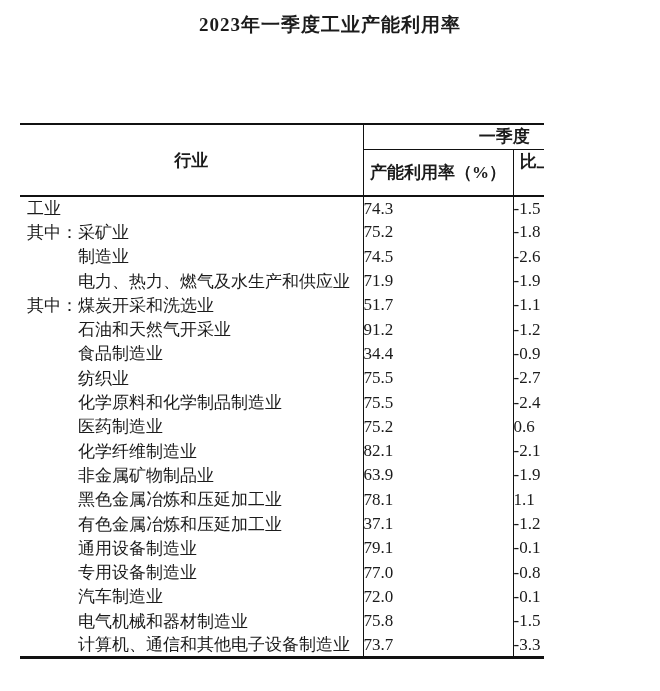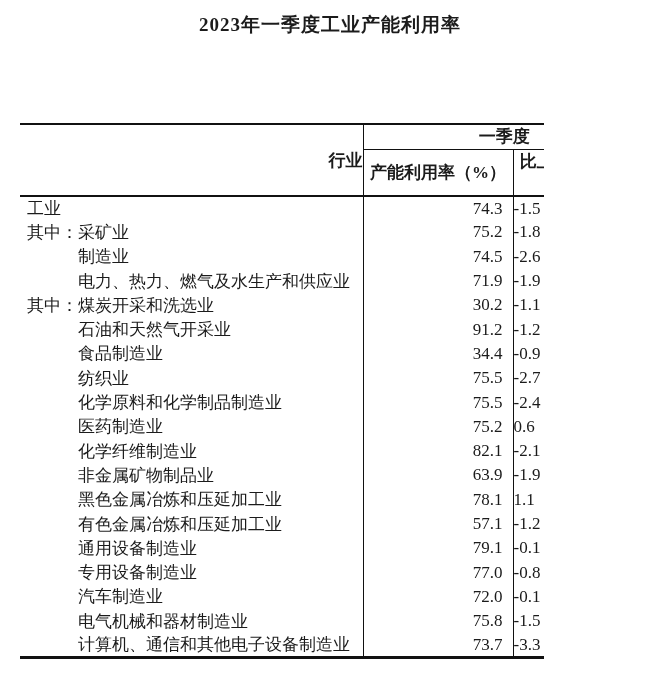--- a/index.html
+++ b/index.html
@@ -39,21 +39,21 @@
   }
   table.stat-table col.c1 { width: 343px; }
   table.stat-table col.c2 { width: 150px; }
   table.stat-table col.c3 { width: 132px; }
 
   table.stat-table { border-top: 2.5px solid #111; border-bottom: 3px solid #111; }
 
   th { font-weight: bold; text-align: center; padding: 0; vertical-align: middle; }
   td { padding: 0; vertical-align: middle; }
 
-  th.h-industry { border-bottom: 2.5px solid #111; text-align: right; }
+  th.h-industry { border-bottom: 2.5px solid #111; }
   tr.h-row1 { height: 25px; }
   tr.h-row2 { height: 47px; }
   th.h-quarter {
     border-left: 1.5px solid #111;
     border-bottom: 1.5px solid #111;
   }
   th.h-util {
     border-left: 1.5px solid #111;
     border-bottom: 2.5px solid #111;
   }
@@ -67,21 +67,20 @@
   tbody tr { height: 24.3px; }
   td.industry {
     text-align: left;
     padding-left: 7px;
     white-space: nowrap;
     overflow: hidden;
   }
   td.industry.indent { padding-left: 58px; }
   td.util {
     border-left: 1.5px solid #111;
-    text-align: right;
     padding-right: 10px;
   }
   td.chg {
     border-left: 1.5px solid #111;
     text-align: left;
     padding-right: 9px;
   }
 </style>
 </head>
 <body>
@@ -135,21 +134,21 @@
       <td class="industry indent">
         <span></span><span>电力、热力、燃气及水生产和供应业</span>
       </td>
       <td class="util">71.9</td>
       <td class="chg">-1.9</td>
     </tr>
         <tr>
       <td class="industry">
         <span>其中：</span><span>煤炭开采和洗选业</span>
       </td>
-      <td class="util">30.2</td>
+      <td class="util">51.7</td>
       <td class="chg">-1.1</td>
     </tr>
         <tr>
       <td class="industry indent">
         <span></span><span>石油和天然气开采业</span>
       </td>
       <td class="util">91.2</td>
       <td class="chg">-1.2</td>
     </tr>
         <tr>
@@ -198,21 +197,21 @@
       <td class="industry indent">
         <span></span><span>黑色金属冶炼和压延加工业</span>
       </td>
       <td class="util">78.1</td>
       <td class="chg">1.1</td>
     </tr>
         <tr>
       <td class="industry indent">
         <span></span><span>有色金属冶炼和压延加工业</span>
       </td>
-      <td class="util">57.1</td>
+      <td class="util">37.1</td>
       <td class="chg">-1.2</td>
     </tr>
         <tr>
       <td class="industry indent">
         <span></span><span>通用设备制造业</span>
       </td>
       <td class="util">79.1</td>
       <td class="chg">-0.1</td>
     </tr>
         <tr>

